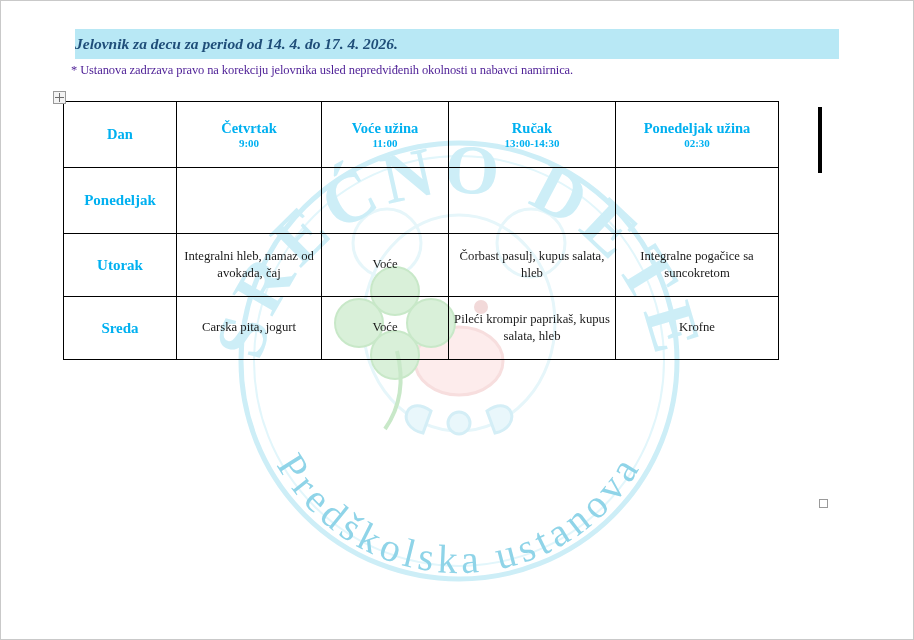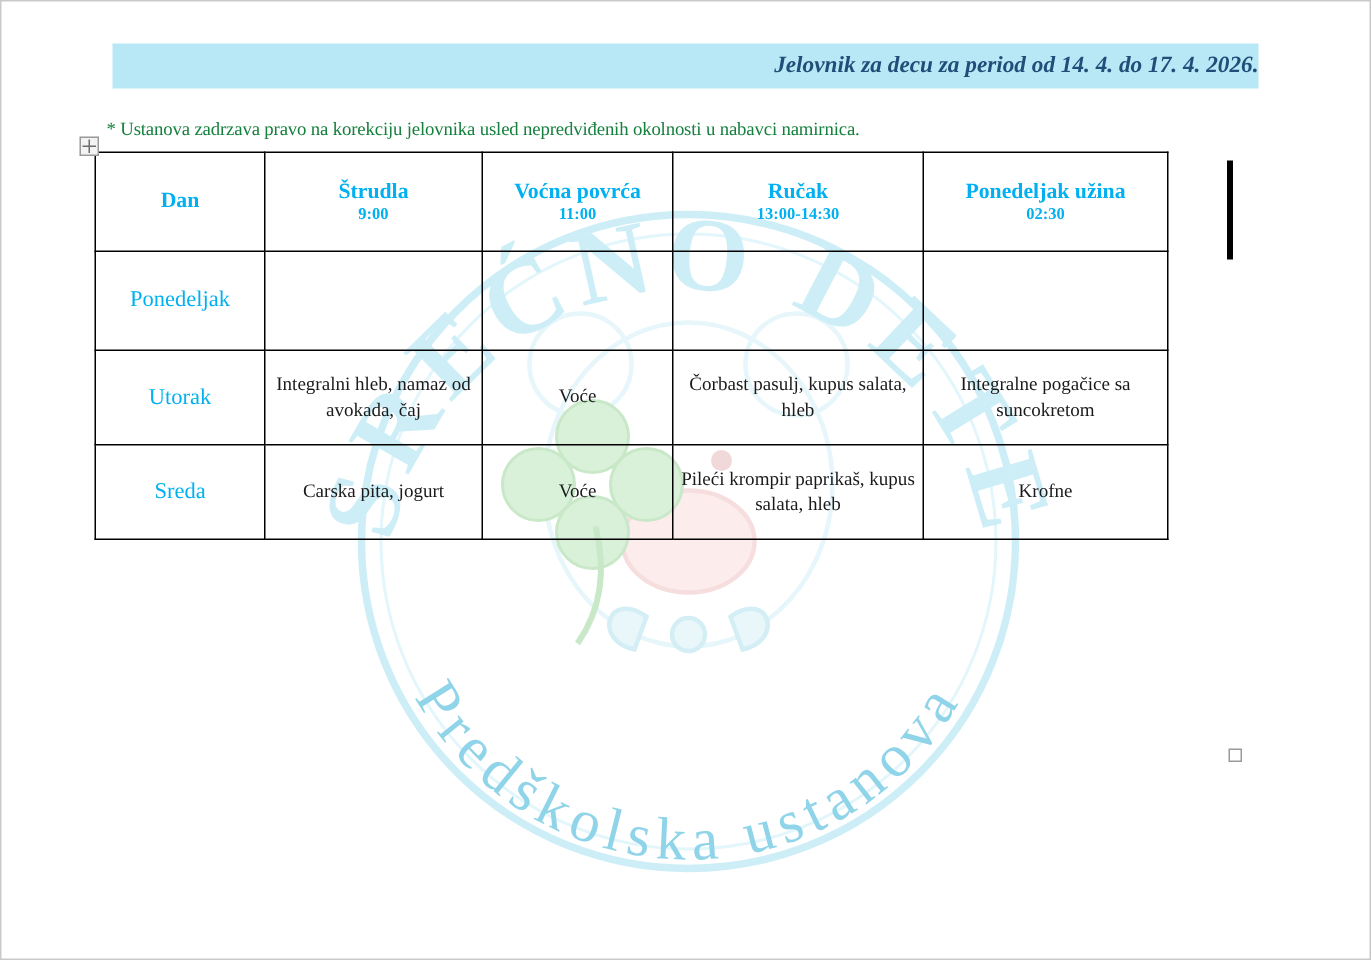--- a/index.html
+++ b/index.html
@@ -46,35 +46,35 @@
     height: 30px;
     background: #b8e8f5;
     z-index: 2;
   }
   #title-text {
     position: absolute;
     left: 0; top: 0;
     width: 764px;
     height: 30px;
     line-height: 30px;
-    text-align: right;
+    text-align: left;
     font-family: "Liberation Serif", serif;
     font-style: italic;
     font-weight: bold;
     font-size: 15.5px;
     color: #1f4e79;
   }
 
   
   #note {
     position: absolute;
     left: 70px;
-    top: 78px;
+    top: 62px;
     font-size: 12.5px;
-    color: #15803d;
+    color: #4c1d95;
     letter-spacing: -0.1px;
     z-index: 3;
     white-space: nowrap;
   }
 
   
   #table-handle {
     position: absolute;
     left: 52px;
     top: 90px;
@@ -154,21 +154,21 @@
     line-height: 1.25;
   }
   thead th .time {
     display: block;
     font-weight: bold;
     font-size: 11px;
     color: #00b0f0;
   }
   td.day-cell {
     font-family: "Liberation Serif", serif;
-    font-weight: normal;
+    font-weight: bold;
     font-size: 15px;
     color: #00b0f0;
   }
   td.meal {
     font-family: "Liberation Serif", serif;
     font-size: 12.7px;
     color: #1a1a1a;
     line-height: 1.35;
   }
   tr.r-empty td { height: 66px; }
@@ -242,25 +242,25 @@
       <col class="c-f">
       <col class="c-l">
       <col class="c-a">
     </colgroup>
     <thead>
       <tr>
         <th>
           <span>Dan</span>
         </th>
         <th>
-          <span>Štrudla</span>
+          <span>Četvrtak</span>
           <span class="time">9:00</span>
         </th>
         <th>
-          <span>Voćna povrća</span>
+          <span>Voće užina</span>
           <span class="time">11:00</span>
         </th>
         <th>
           <span>Ručak</span>
           <span class="time">13:00-14:30</span>
         </th>
         <th>
           <span>Ponedeljak užina</span>
           <span class="time">02:30</span>
         </th>

